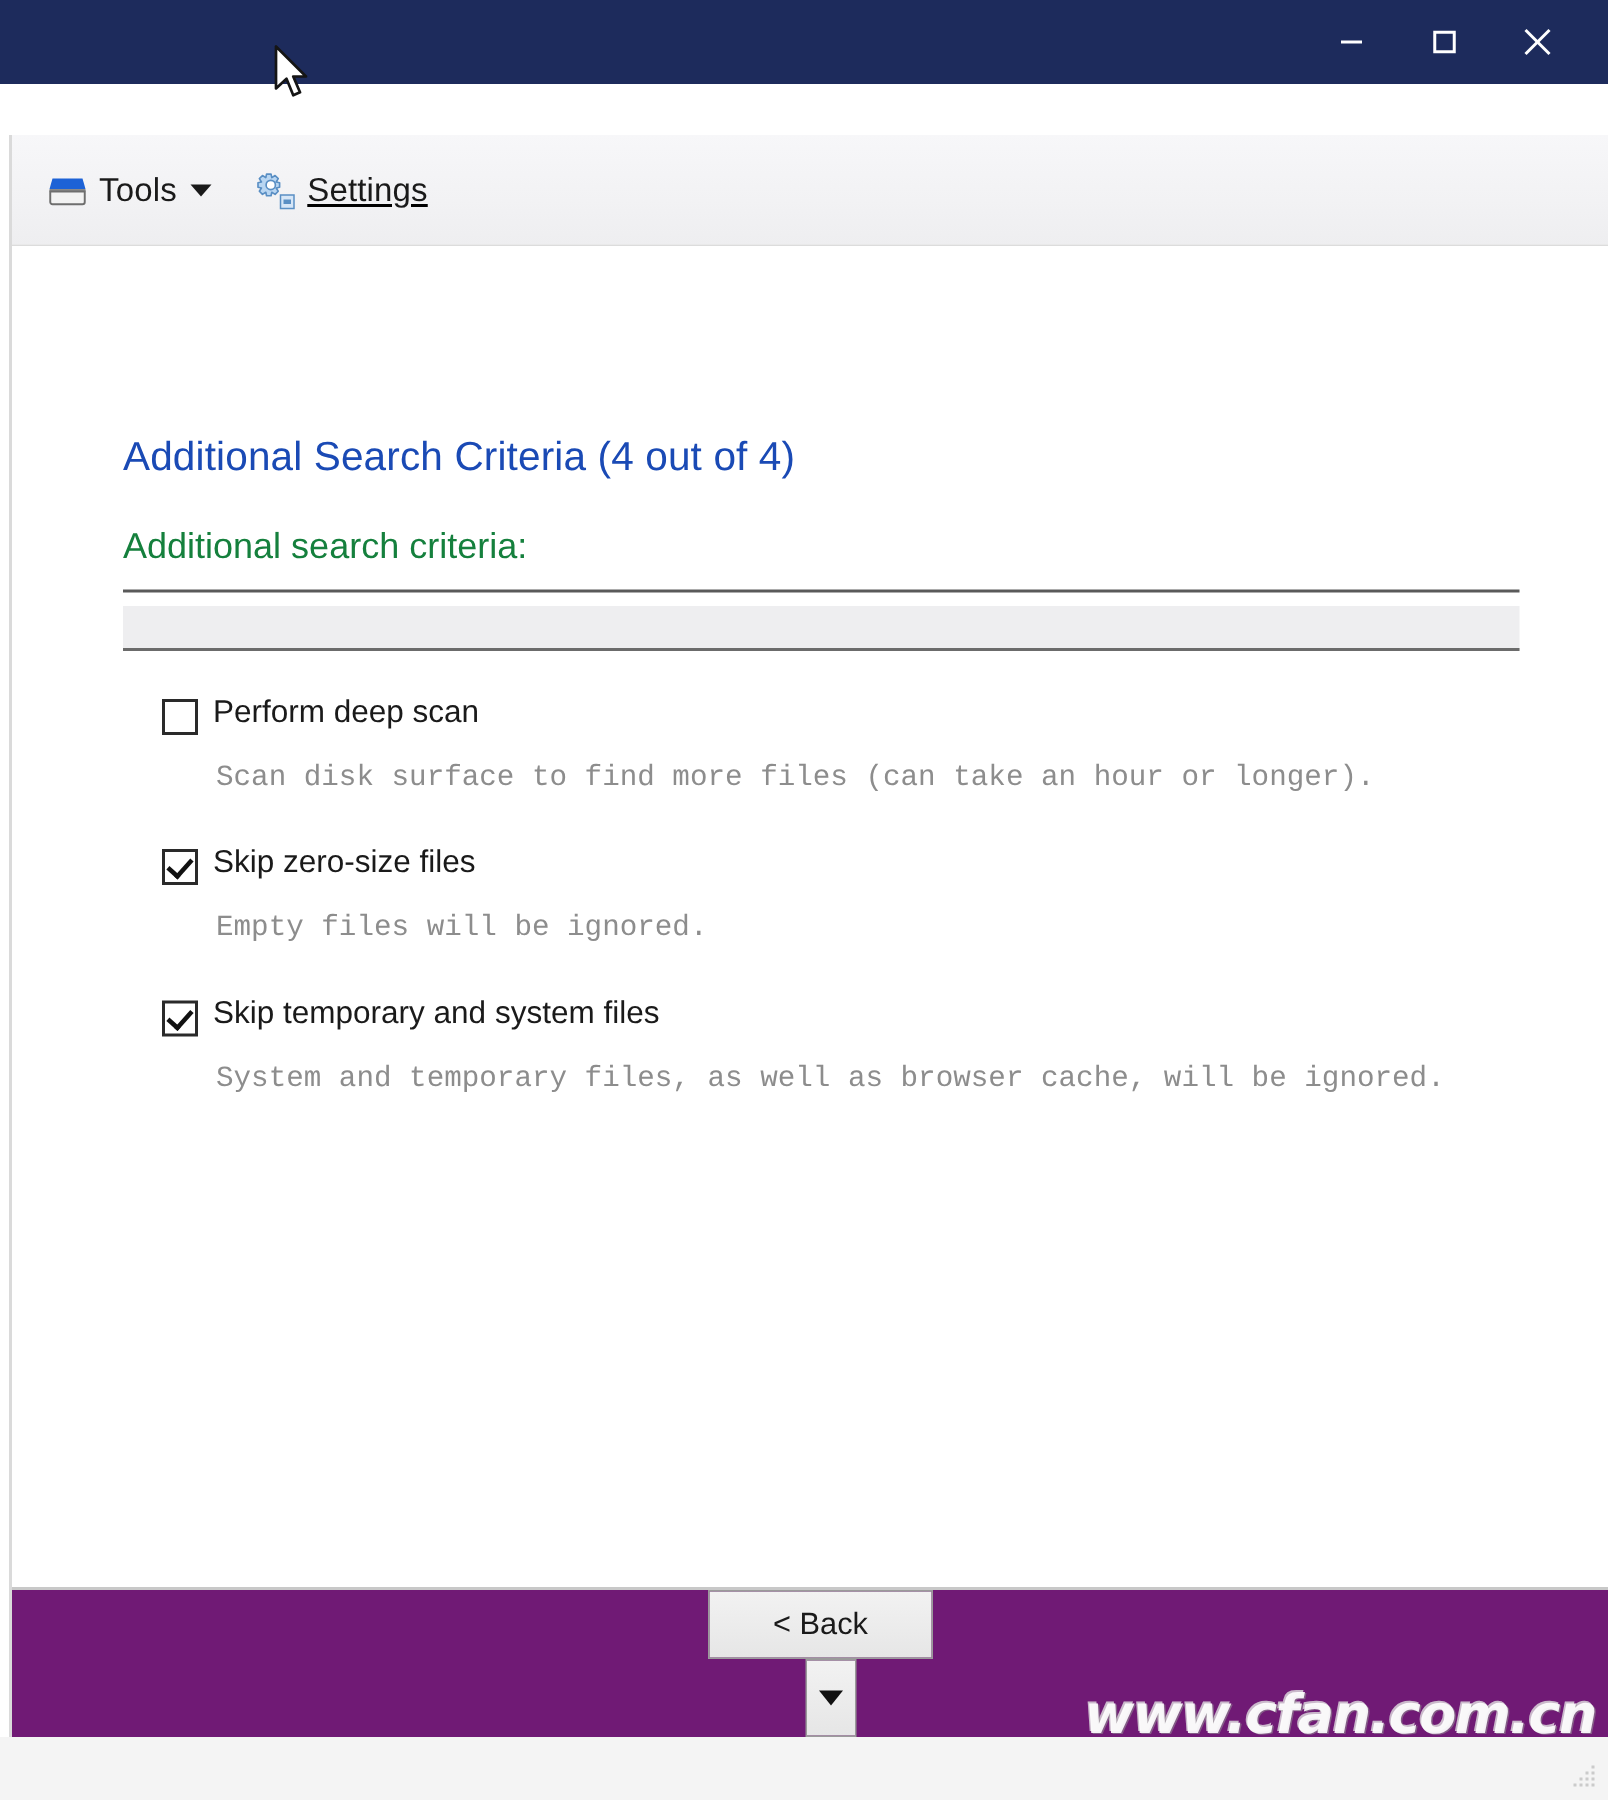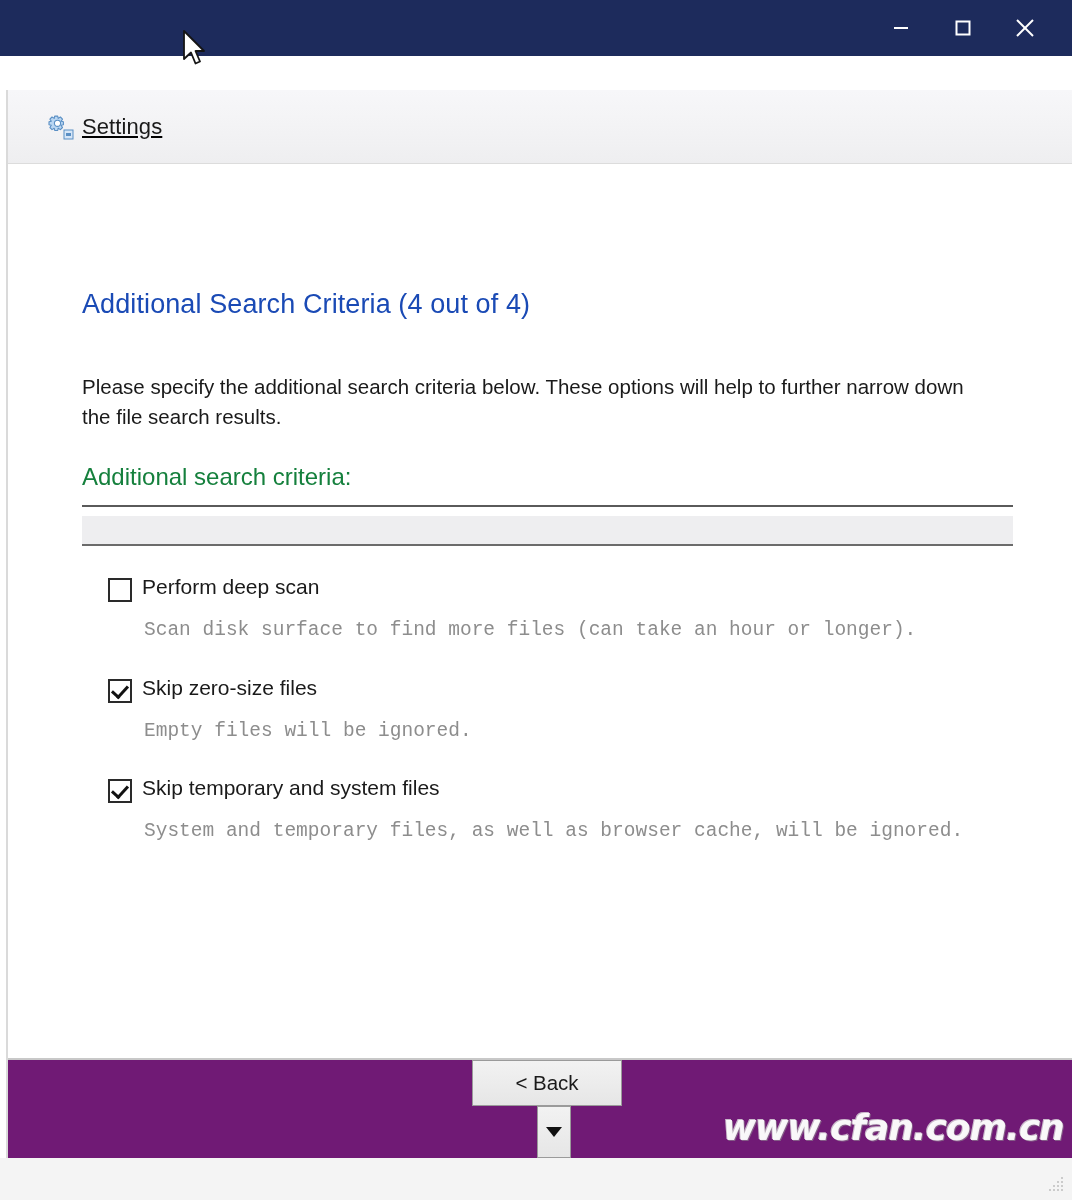--- a/index.html
+++ b/index.html
@@ -218,21 +218,21 @@
     width: 0; height: 0;
     border-left: 8px solid transparent;
     border-right: 8px solid transparent;
     border-top: 10px solid #111111;
   }
 
   
   .watermark {
     position: absolute;
     right: 8px;
-    bottom: 52px;
+    bottom: 36px;
     font-size: 36px;
     font-style: italic;
     font-weight: bold;
     font-family: "DejaVu Sans", sans-serif;
     color: rgba(255,255,255,0.92);
     text-shadow: 1px 1px 0 rgba(150,150,150,0.55), -1px -1px 0 rgba(225,225,225,0.8);
     letter-spacing: -1px;
     pointer-events: none;
     z-index: 50;
     white-space: nowrap;
@@ -285,20 +285,31 @@
 <div class="cursor">
   <svg width="28" height="40" viewBox="0 0 28 40">
     <path d="M2 1 L2 29 L9 22.5 L13.5 33.5 L18 31.5 L13.5 21 L22 21 Z" fill="#ffffff" stroke="#151515" stroke-width="1.8" stroke-linejoin="round"></path>
   </svg>
 </div>
 
 <div class="app-window">
 
   <div class="toolbar">
 
+    <div class="tb-item">
+      <span class="tb-icon">
+        <svg width="28" height="22" viewBox="0 0 28 22">
+          <path d="M4 3 h20 l2 7 h-24 Z" fill="#1d62d6"></path>
+          <path d="M2 10 h24 v1.6 h-24 Z" fill="#8a8a8a"></path>
+          <path d="M2.5 11.6 h23 v7 a1.5 1.5 0 0 1 -1.5 1.5 h-20 a1.5 1.5 0 0 1 -1.5 -1.5 Z" fill="#f2f2f2" stroke="#6e6e6e" stroke-width="1.3"></path>
+        </svg>
+      </span>
+      <span class="tb-label">Tools</span>
+      <span class="tb-caret"></span>
+    </div>
 
     <div class="tb-item" style="margin-left:16px;text-decoration:underline;">
       <span class="tb-icon">
         <svg width="30" height="30" viewBox="0 0 30 30">
           <g transform="translate(13,12)">
             <path d="M-10 -2.2 l2.3 -.5 l-1.4 -2.2 l2.1 -2.1 l2.2 1.4 l.5 -2.3 h3 l.5 2.3 l2.2 -1.4 l2.1 2.1 l-1.4 2.2 l2.3 .5 v3 l-2.3 .5 l1.4 2.2 l-2.1 2.1 l-2.2 -1.4 l-.5 2.3 h-3 l-.5 -2.3 l-2.2 1.4 l-2.1 -2.1 l1.4 -2.2 l-2.3 -.5 Z" fill="#b9d6f2" stroke="#5a8fc4" stroke-width="1.1" stroke-linejoin="round"></path>
             <circle cx="-1.5" cy="-0.7" r="3.1" fill="#ffffff" stroke="#5a8fc4" stroke-width="1.1"></circle>
           </g>
           <rect x="18" y="18" width="9" height="9" fill="#d6e6f7" stroke="#5a8fc4" stroke-width="1"></rect>
           <rect x="20" y="21" width="5" height="3" fill="#5a8fc4"></rect>
@@ -306,21 +317,20 @@
       </span>
       <span class="tb-label">Settings</span>
     </div>
 
   </div>
 
   <div class="page">
 
     <div class="page-title">Additional Search Criteria (4 out of 4)</div>
 
-    <div class="page-desc">Please specify the additional search criteria below. These options will help to further narrow down the file search results.</div>
 
     <div class="section-label">Additional search criteria:</div>
 
     <div class="rule"></div>
 
     <div class="listheader"></div>
 
     <div class="options">
 
       <div class="opt-block">

